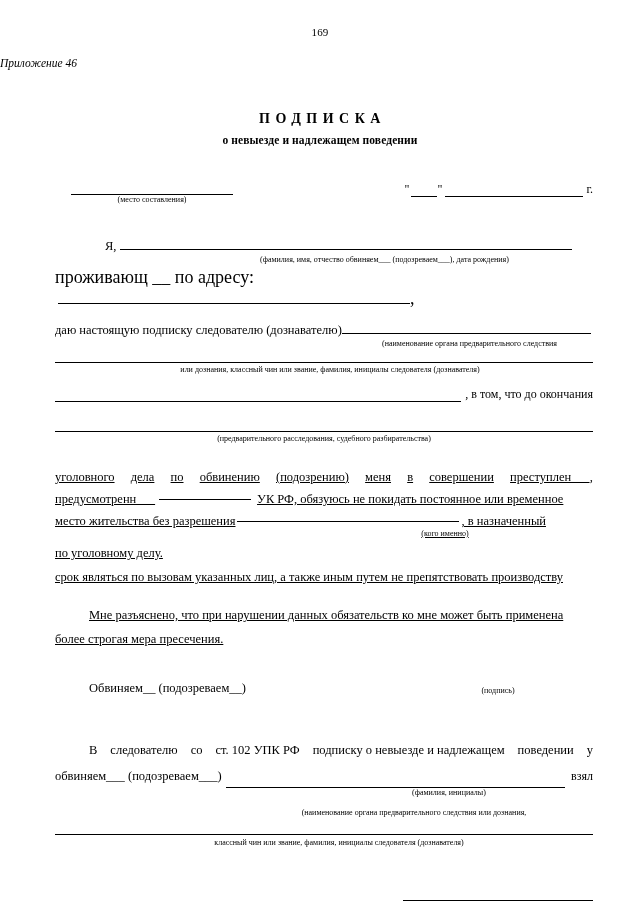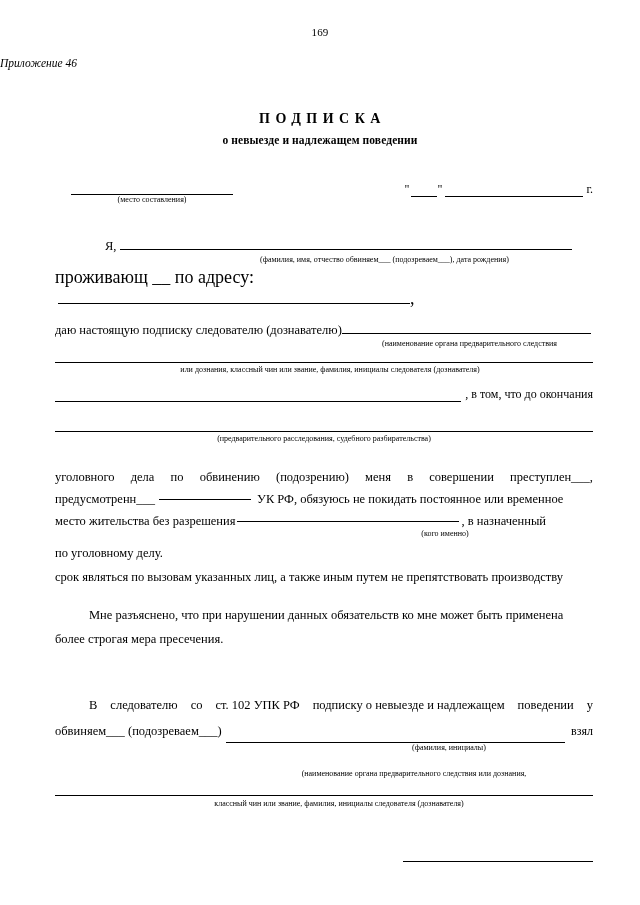--- a/index.html
+++ b/index.html
@@ -131,20 +131,21 @@
     width: 100%;
     margin-top: 29px;
   }
   .rule-cap-center { margin-top: 2px; text-align: center; }
 
   
   .para {
     margin-top: 22px;
     font-size: 12.5px;
     line-height: 22px;
+    text-decoration: underline;
   }
   .just {
     display: flex;
     justify-content: space-between;
   }
   .just2 {
     display: flex;
     align-items: flex-start;
   }
   .ukrf-blank { width: 92px; border-bottom: 1.4px solid #000; height: 11px; display: inline-block; margin: 0 6px 0 4px; }
@@ -169,21 +170,21 @@
   
   .close { margin-top: 42px; font-size: 12.5px; line-height: 24px; }
   .close-l1 { padding-left: 34px; display: flex; justify-content: space-between; }
   .close-l2 { display: flex; align-items: flex-end; margin-top: 2px; }
   .close-l2 .blank { flex: 1 1 auto; border-bottom-width: 1.4px; height: 12px; margin-left: 4px; }
   .close-l2 .vzyal { white-space: nowrap; padding-left: 6px; font-size: 12px; }
   .fam-cap { padding-left: 250px; margin-top: 0px; }
 
   .close-l3 { display: flex; align-items: flex-end; margin-top: 11px; font-size: 12.5px;}
   .close-l3 .blank { flex: 1 1 auto; border-bottom-width: 1.4px; height: 12px; }
-  .org-cap { padding-left: 180px; margin-top: 16px; }
+  .org-cap { padding-left: 180px; margin-top: 10px; }
 
   .rule-full3 { border-bottom: 1.4px solid #000; height: 0; width: 100%; margin-top: 16px; }
   .rank-cap { margin-top: 3px; text-align: center; padding-left: 30px; }
 
   .final-sign { margin-top: 40px; margin-left: auto; width: 190px; }
   .final-sign .line { border-bottom: 1.4px solid #000; height: 12px; width: 100%; }
 </style>
 </head>
 <body>
 
@@ -279,20 +280,27 @@
         <div>по  уголовному делу.</div>
         <div>срок являться  по вызовам указанных лиц, а также иным путем не препятствовать производству</div>
       </div>
 
       <div class="para3">
         <div class="indent">Мне  разъяснено, что  при нарушении данных обязательств ко мне может быть применена</div>
         <div>более строгая мера пресечения.</div>
       </div>
     </div>
 
+    <div class="acc-row">
+      <span class="acc-label">Обвиняем__ (подозреваем__)</span>
+      <span class="acc-sign">
+        <span class="line"></span>
+        <span class="cap cap-c">(подпись)</span>
+      </span>
+    </div>
 
     <div class="close">
       <div class="close-l1">
         <span>В</span>
         <span>следователю</span>
         <span>со</span>
         <span>ст. 102 УПК РФ</span>
         <span>подписку о невыезде и надлежащем</span>
         <span>поведении</span>
         <span>у</span>

